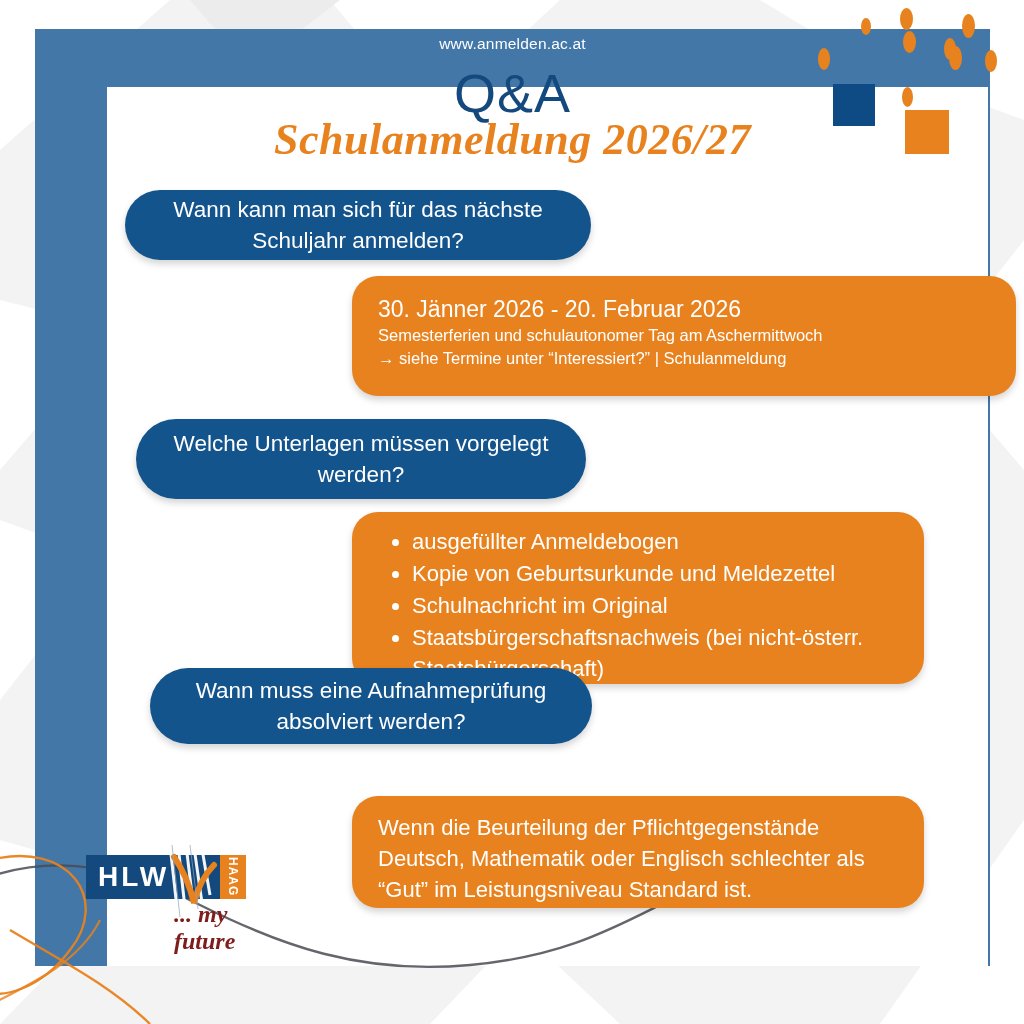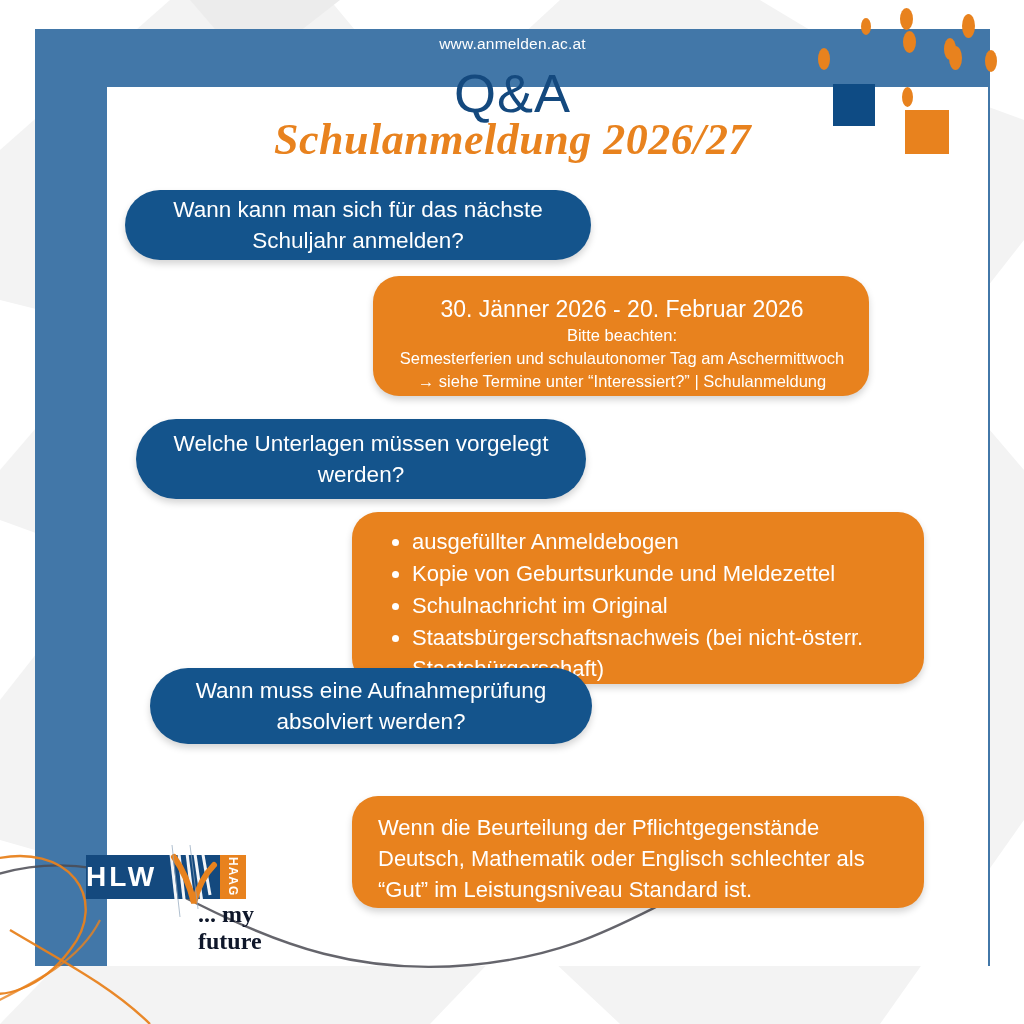--- a/index.html
+++ b/index.html
@@ -175,21 +175,21 @@
     height: 44px;
     background: #14497e;
     display: flex;
     align-items: center;
   }
   .logo-hlw {
     color: #ffffff;
     font-weight: bold;
     font-size: 28px;
     letter-spacing: 3px;
-    padding-left: 0;
+    padding-left: 12px;
   }
   .logo-haag {
     position: absolute;
     right: 0; top: 0;
     width: 26px; height: 44px;
     background: #e8821e;
     color: #ffffff;
     font-size: 12px;
     font-weight: bold;
     letter-spacing: 1px;
@@ -199,24 +199,25 @@
     justify-content: center;
   }
   .logo-swoosh {
     position: absolute;
     left: 74px; top: -14px;
     width: 80px; height: 80px;
     pointer-events: none;
   }
   .logo-tag {
     position: absolute;
-    left: 112px;
+    left: 88px;
     top: 46px;
     font-family: "Liberation Serif", serif;
-    color: #0f172a;
+    font-style: italic;
+    color: #7f1d1d;
     font-size: 24px;
     font-weight: bold;
   }
 </style>
 </head>
 <body>
 
 <div id="poster">
 
   <div class="bg-layer">
@@ -268,24 +269,23 @@
     <div class="title-qa">Q&amp;A</div>
     <div class="title-sub">Schulanmeldung 2026/27</div>
   </div>
 
   <div class="qa-wrap">
 
     <div class="bubble q-bubble" style="left:125px; top:190px; width:466px; height:70px;">
       <span>Wann kann man sich für das nächste Schuljahr  anmelden?</span>
     </div>
 
-    <div class="bubble a-bubble" style="left:373px; top:276px; width:496px; height:120px;text-align:center;">
+    <div class="bubble a-bubble" style="left:352px; top:276px; width:664px; height:120px;">
       <div class="a-inner">
         <div class="a-big">30. Jänner 2026 - 20. Februar 2026</div>
-        <div class="a-small">Bitte beachten:</div>
         <div class="a-small">Semesterferien und schulautonomer Tag am Aschermittwoch</div>
         <div class="a-small">→ siehe Termine  unter “Interessiert?” | Schulanmeldung</div>
       </div>
     </div>
 
     <div class="bubble q-bubble" style="left:136px; top:419px; width:450px; height:80px;">
       <span>Welche Unterlagen müssen vorgelegt werden?</span>
     </div>
 
     <div class="bubble a-bubble" style="left:352px; top:512px; width:572px; height:172px;">

